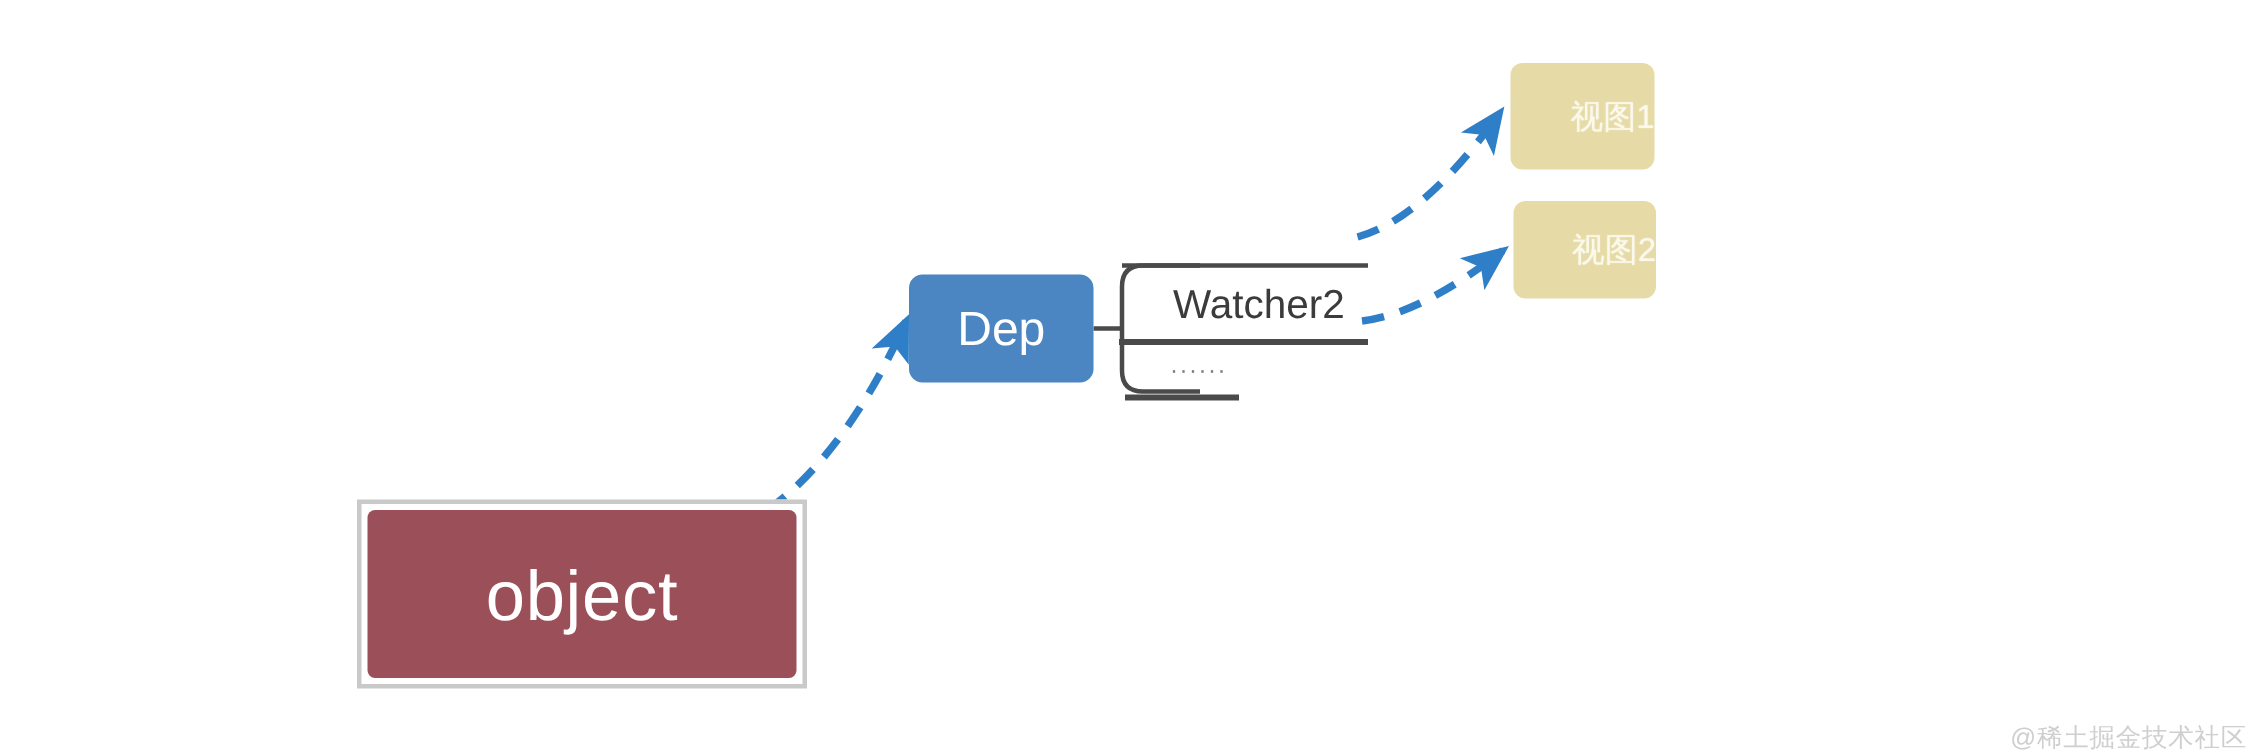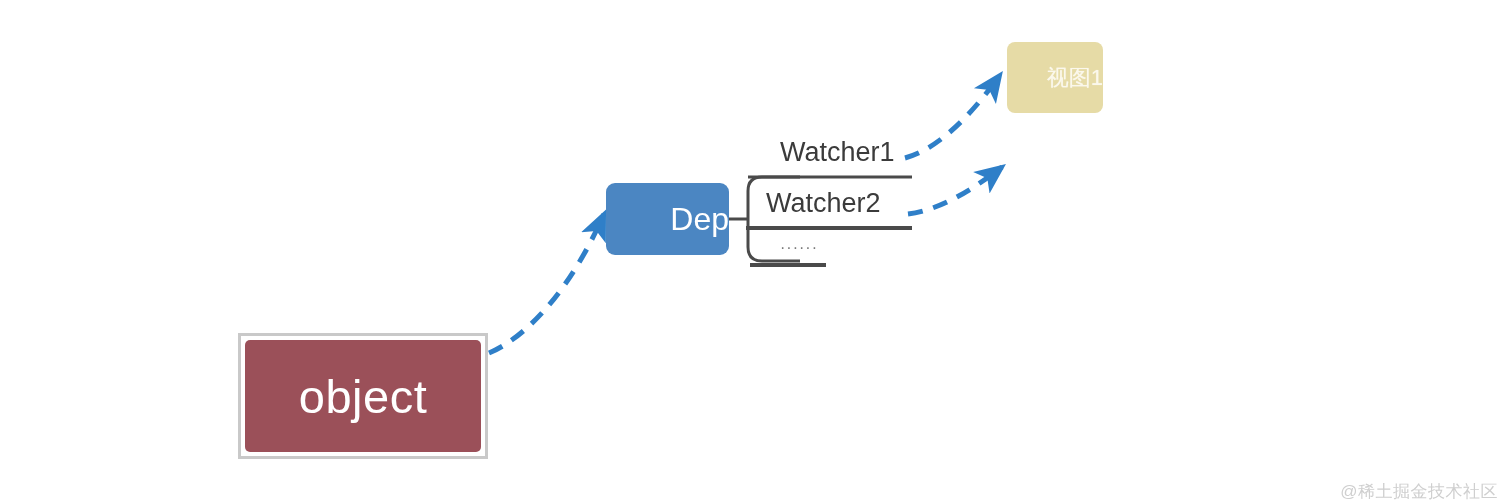--- a/index.html
+++ b/index.html
@@ -29,21 +29,21 @@
     width: 1512px;
     height: 502px;
     pointer-events: none;
   }
 
   
   .object-node {
     position: absolute;
     left: 238px;
     top: 333px;
-    width: 250px;
+    width: 300px;
     height: 126px;
     box-sizing: border-box;
     border: 3px solid #c9c9c9;
     background: #ffffff;
     padding: 4px;
   }
   .object-inner {
     width: 100%;
     height: 100%;
     box-sizing: border-box;
@@ -65,40 +65,40 @@
   .dep-node {
     position: absolute;
     left: 606px;
     top: 183px;
     width: 123px;
     height: 72px;
     background: #4b86c2;
     border-radius: 9px;
     display: flex;
     align-items: center;
-    justify-content: flex-end;
+    justify-content: center;
   }
   .dep-label {
     color: #ffffff;
     font-size: 32px;
     font-weight: 400;
     line-height: 1;
   }
 
   
   .watcher-label {
     position: absolute;
     color: #3b3b3b;
     font-size: 27px;
     font-weight: 400;
     white-space: nowrap;
     line-height: 1;
   }
   .watcher-1 { left: 780px; top: 139px; }
-  .watcher-2 { left: 766px; top: 190px; }
+  .watcher-2 { left: 782px; top: 190px; }
   .watcher-ellipsis {
     position: absolute;
     left: 780px;
     top: 240px;
     color: #7a7a7a;
     font-size: 16px;
     letter-spacing: 1px;
     white-space: nowrap;
     line-height: 1;
   }
@@ -176,26 +176,28 @@
   <div class="object-node">
     <div class="object-inner">
       <span class="object-label">object</span>
     </div>
   </div>
 
   <div class="dep-node">
     <span class="dep-label">Dep</span>
   </div>
 
-  <span class="watcher-label watcher-1">Watcher1</span>
 
   <span class="watcher-label watcher-2">Watcher2</span>
 
   <span class="watcher-ellipsis">······</span>
 
   <div class="view-node view-1">
     <span class="view-label">视图1</span>
   </div>
 
+  <div class="view-node view-2">
+    <span class="view-label">视图2</span>
+  </div>
 
   <div class="watermark">@稀土掘金技术社区</div>
 
 </div>
 
 </body></html>

